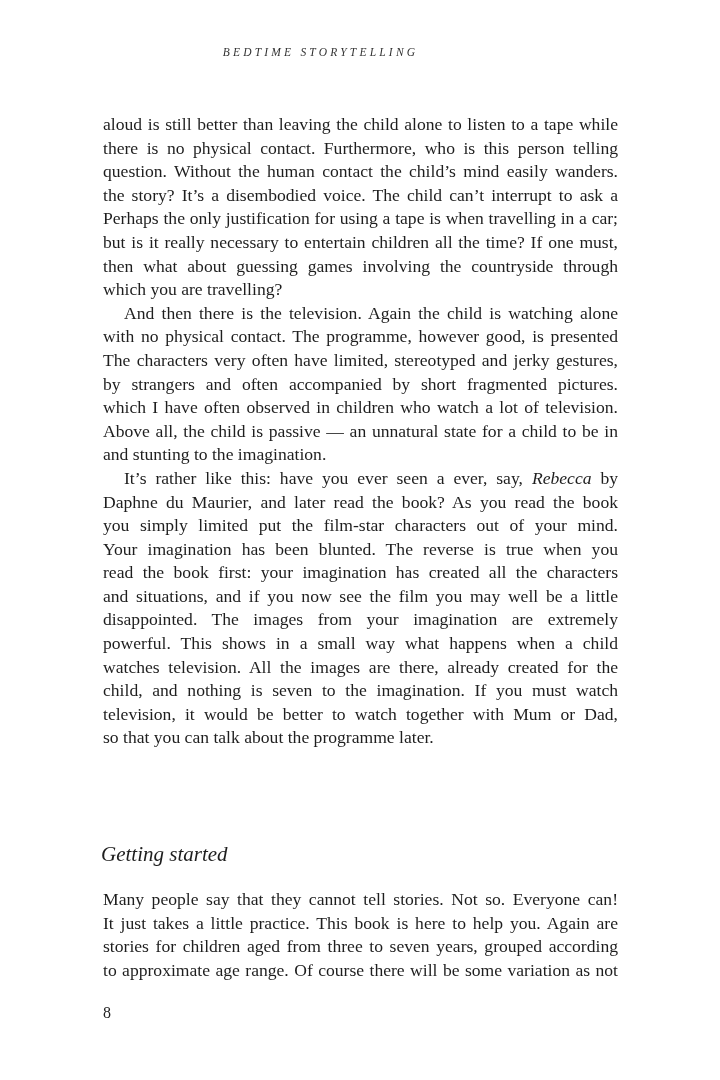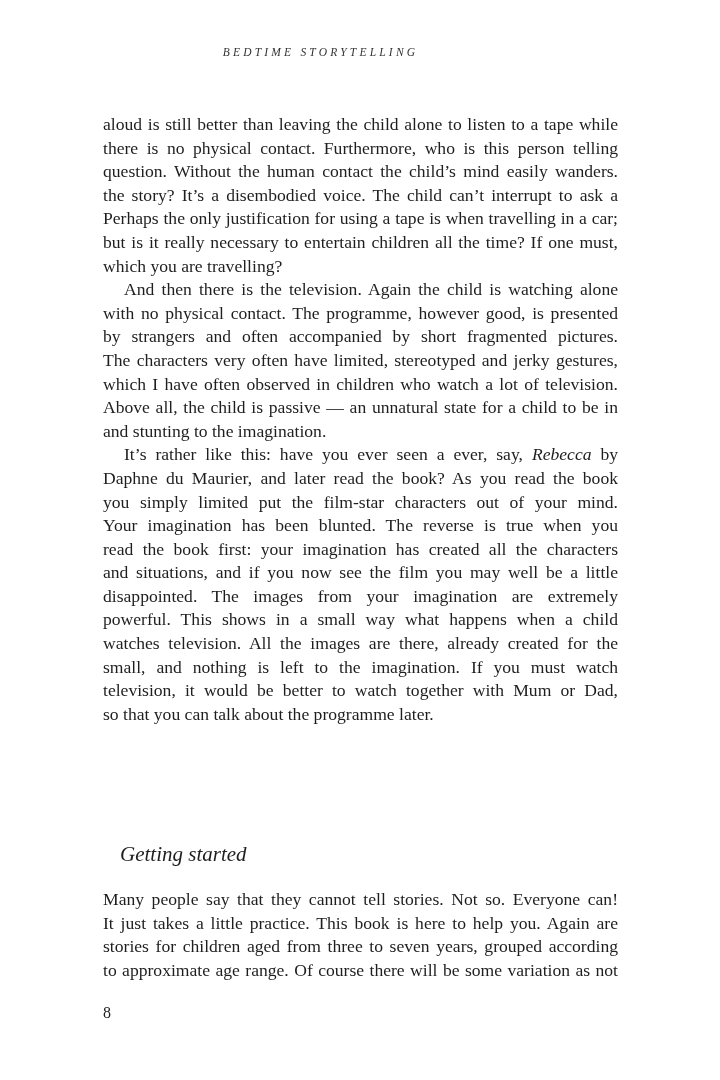--- a/index.html
+++ b/index.html
@@ -44,21 +44,21 @@
       text-align-last: left;
     }
     .line.indent {
       padding-left: 21px;
     }
     .line em { font-style: italic; }
     #block-1 { top: 113px; }
     .section-heading {
       position: absolute;
       top: 842px;
-      left: 120px;
+      left: 101px;
       font-style: italic;
       font-size: 21px;
       color: #1e1e1e;
     }
     #block-2 { top: 888px; }
     .folio {
       position: absolute;
       top: 1004px;
       left: 103px;
       font-size: 16px;
@@ -71,40 +71,41 @@
 <div class="running-head">BEDTIME STORYTELLING</div>
 
 <div class="text-block" id="block-1">
 
   <div class="line">aloud is still better than leaving the child alone to listen to a tape while</div>
   <div class="line">there is no physical contact. Furthermore, who is this person telling</div>
   <div class="line">question. Without the human contact the child’s mind easily wanders.</div>
   <div class="line">the story? It’s a disembodied voice. The child can’t interrupt to ask a</div>
   <div class="line">Perhaps the only justification for using a tape is when travelling in a car;</div>
   <div class="line">but is it really necessary to entertain children all the time? If one must,</div>
+  <div class="line">then what about guessing games involving the countryside through</div>
   <div class="line last">which you are travelling?</div>
 
   <div class="line indent">And then there is the television. Again the child is watching alone</div>
   <div class="line">with no physical contact. The programme, however good, is presented</div>
+  <div class="line">The characters very often have limited, stereotyped and jerky gestures,</div>
   <div class="line">by strangers and often accompanied by short fragmented pictures.</div>
-  <div class="line">The characters very often have limited, stereotyped and jerky gestures,</div>
   <div class="line">which I have often observed in children who watch a lot of television.</div>
   <div class="line">Above all, the child is passive — an unnatural state for a child to be in</div>
   <div class="line last">and stunting to the imagination.</div>
 
   <div class="line indent"><span>It’s rather like this: have you ever seen a ever, say, </span><em>Rebecca</em><span> by</span></div>
   <div class="line">Daphne du Maurier, and later read the book? As you read the book</div>
   <div class="line">you simply limited put the film-star characters out of your mind.</div>
   <div class="line">Your imagination has been blunted. The reverse is true when you</div>
   <div class="line">read the book first: your imagination has created all the characters</div>
   <div class="line">and situations, and if you now see the film you may well be a little</div>
   <div class="line">disappointed. The images from your imagination are extremely</div>
   <div class="line">powerful. This shows in a small way what happens when a child</div>
   <div class="line">watches television. All the images are there, already created for the</div>
-  <div class="line">small, and nothing is left to the imagination. If you must watch</div>
+  <div class="line">child, and nothing is seven to the imagination. If you must watch</div>
   <div class="line">television, it would be better to watch together with Mum or Dad,</div>
   <div class="line last">so that you can talk about the programme later.</div>
 </div>
 
 <div class="section-heading">Getting started</div>
 
 <div class="text-block" id="block-2">
   <div class="line">Many people say that they cannot tell stories. Not so. Everyone can!</div>
   <div class="line">It just takes a little practice. This book is here to help you. Again are</div>
   <div class="line">stories for children aged from three to seven years, grouped according</div>

